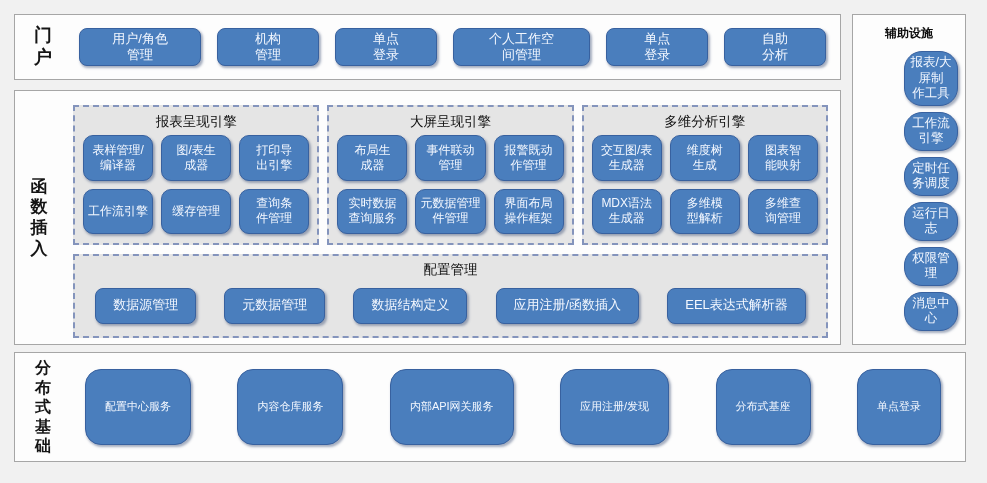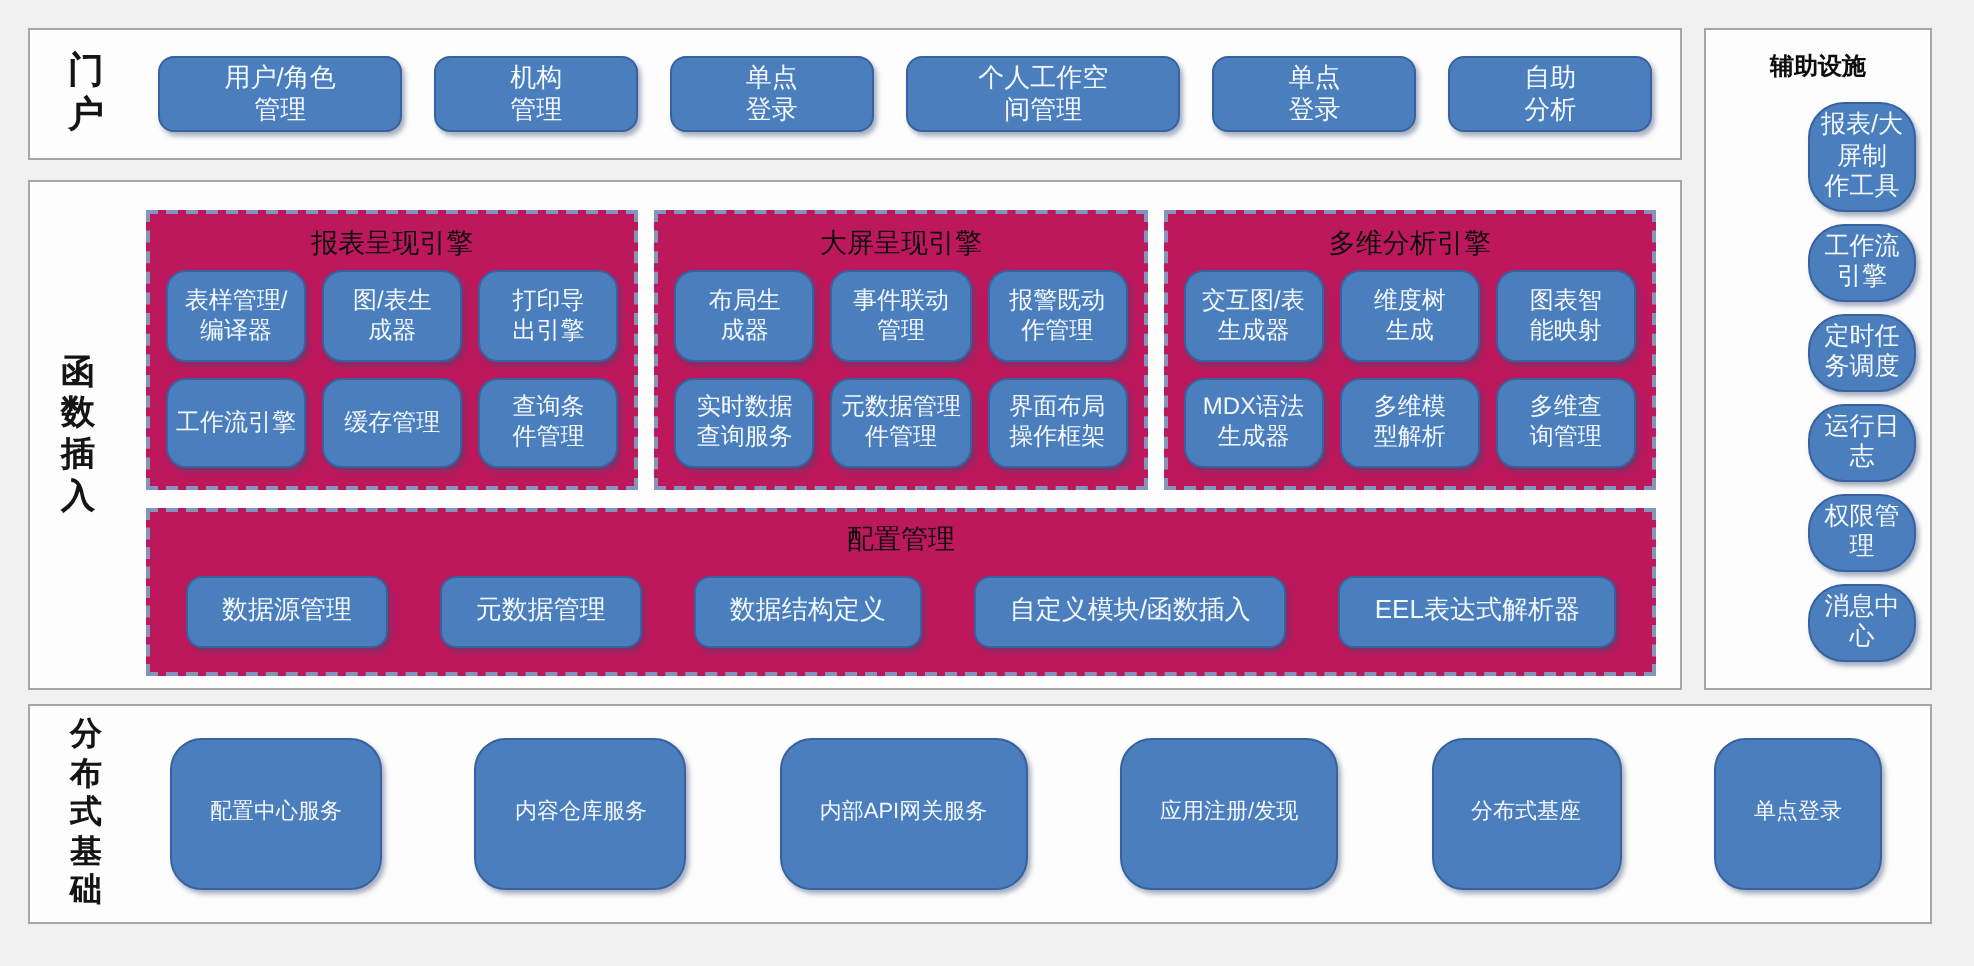--- a/index.html
+++ b/index.html
@@ -39,21 +39,21 @@
   
   #portal-section { left:14px; top:14px; width:827px; height:66px; display:flex; align-items:center; padding:0 14px 0 16px; }
   #portal-section .vlabel { font-size:18px; margin-right:24px; }
   .portal-row { flex:1; display:flex; justify-content:space-between; align-items:center; gap:16px; }
   .portal-row .btn { height:38px; padding:0 32px; border-radius:8px; font-size:13px; }
   
   #app-section { left:14px; top:90px; width:827px; height:255px; }
   #app-section .vlabel { position:absolute; left:12px; top:50%; transform:translateY(-50%); font-size:17px; }
   .engines-row { position:absolute; left:58px; top:14px; right:12px; height:140px; display:flex; gap:8px; }
   .panel {
-    background:#be185d;
+    background:#e5e5e5;
     border:2px dashed #8494bc;
     display:flex;
     flex-direction:column;
   }
   .engine { flex:1; padding:3px 8px 9px; }
   .panel-title { text-align:center; font-size:13.5px; color:#0d0d0d; padding:3px 0 4px; flex:0 0 auto; }
   .engine-grid { flex:1; display:grid; grid-template-columns:repeat(3,1fr); grid-template-rows:1fr 1fr; gap:8px; }
   .engine-grid .btn { border-radius:10px; font-size:12px; padding:2px 2px; }
   #config-panel { position:absolute; left:58px; right:12px; top:163px; height:84px; padding:2px 10px 8px; }
   .config-row { flex:1; display:flex; align-items:center; justify-content:space-evenly; gap:18px; }
@@ -138,21 +138,21 @@
         </div>
     </div>
   </div>
 
   <div class="panel" id="config-panel">
     <div class="panel-title">配置管理</div>
     <div class="config-row">
         <div class="btn">数据源管理</div>
         <div class="btn">元数据管理</div>
         <div class="btn">数据结构定义</div>
-        <div class="btn">自定义模块/函数插入</div>
+        <div class="btn">应用注册/函数插入</div>
         <div class="btn">EEL表达式解析器</div>
       </div>
   </div>
 </div>
 
 <div class="section" id="aux-section">
   <div class="aux-title">辅助设施</div>
   <div class="aux-col">
       <div class="btn">报表/大屏制
 作工具</div>

